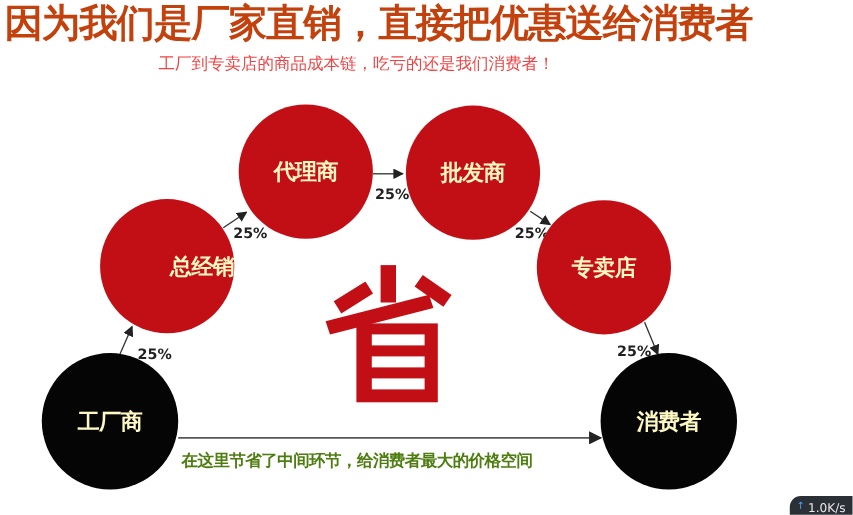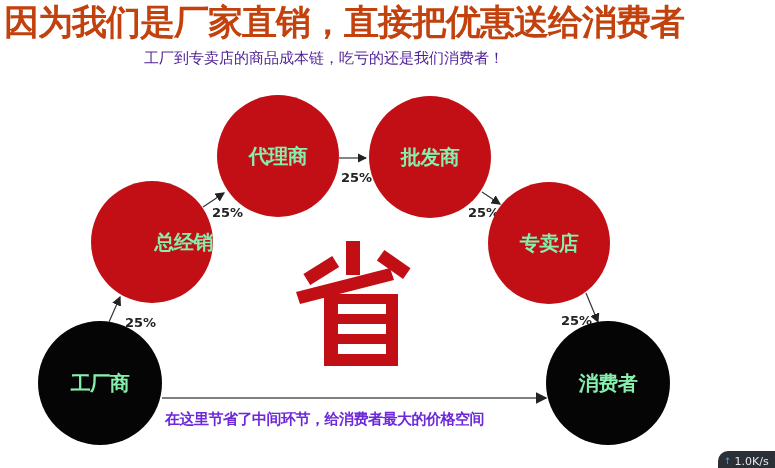--- a/index.html
+++ b/index.html
@@ -1,28 +1,28 @@
 <!DOCTYPE html>
 <html><head>
 <meta charset="utf-8">
 <style>
   html, body { margin:0; padding:0; }
   body { width:775px; height:468px; background:#ffffff; position:relative; overflow:hidden;
          font-family:"DejaVu Sans", sans-serif; }
   .headline { position:absolute; left:4px; top:0px; font-size:35px; font-weight:bold; color:#c2410c;
               letter-spacing:-1px; white-space:nowrap; line-height:44px; }
-  .subline { position:absolute; left:144px; top:49px; font-size:15px; color:#4c1d95; white-space:nowrap; }
+  .subline { position:absolute; left:144px; top:49px; font-size:15px; color:#ef4444; white-space:nowrap; }
   .circle { position:absolute; border-radius:50%; display:flex; align-items:center; justify-content:center;
-            color:#86efac; font-weight:bold; font-size:20px; letter-spacing:-0.5px; }
+            color:#fef9c3; font-weight:bold; font-size:20px; letter-spacing:-0.5px; }
   .red { background:#c20f16; }
   .black { background:#050505; }
   .pct { position:absolute; font-size:13px; font-weight:bold; color:#222; }
   svg.arrows { position:absolute; left:0; top:0; }
   .sheng { position:absolute; left:282px; top:226px; width:140px; height:140px; }
-  .bottom-note { position:absolute; left:165px; top:410px; font-size:15px; font-weight:bold; color:#6d28d9; white-space:nowrap; letter-spacing:-0.5px; }
+  .bottom-note { position:absolute; left:165px; top:410px; font-size:15px; font-weight:bold; color:#4d7c0f; white-space:nowrap; letter-spacing:-0.5px; }
   .speed { position:absolute; left:718px; top:451px; width:60px; height:20px; background:#2b2f36;
            border-radius:10px 0 0 0; color:#e8e8e8; font-size:11px; display:flex; align-items:center; padding-left:6px; box-sizing:border-box; }
   .speed .up { color:#4aa3ff; font-size:9px; margin-right:3px; }
 </style>
 </head>
 <body>
 
 <div class="headline">因为我们是厂家直销，直接把优惠送给消费者</div>
 <div class="subline">工厂到专卖店的商品成本链，吃亏的还是我们消费者！</div>
 

